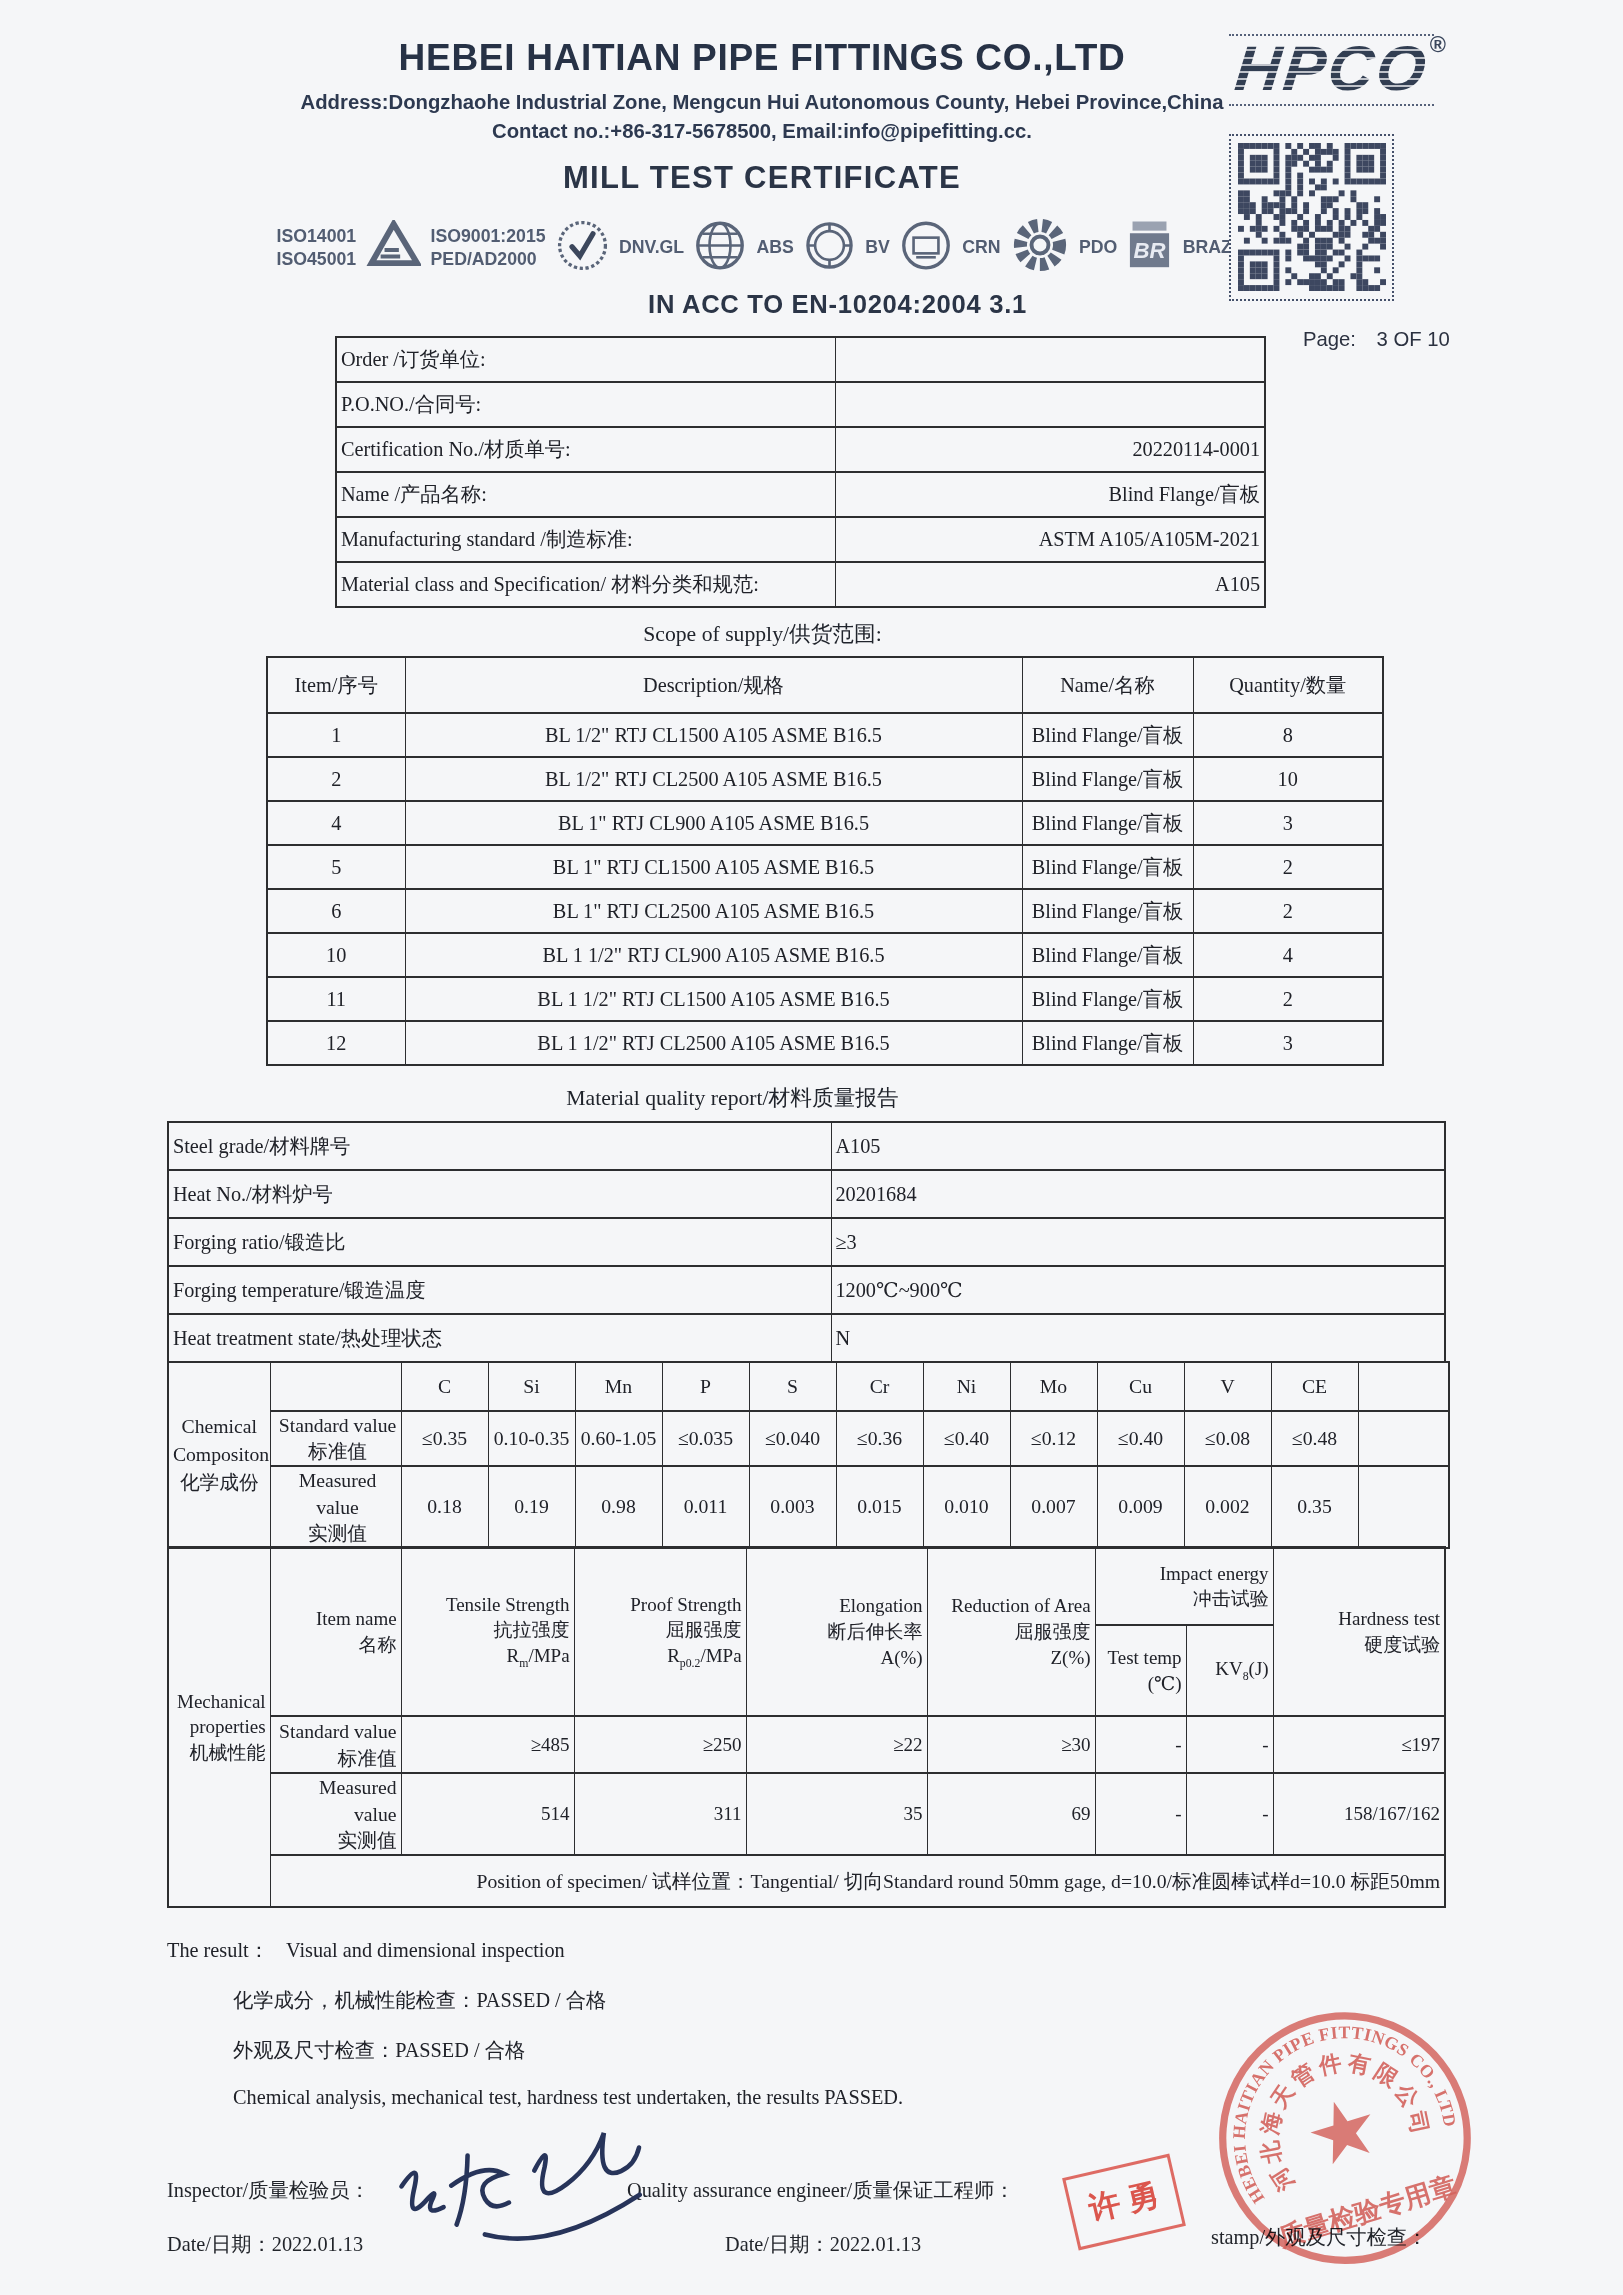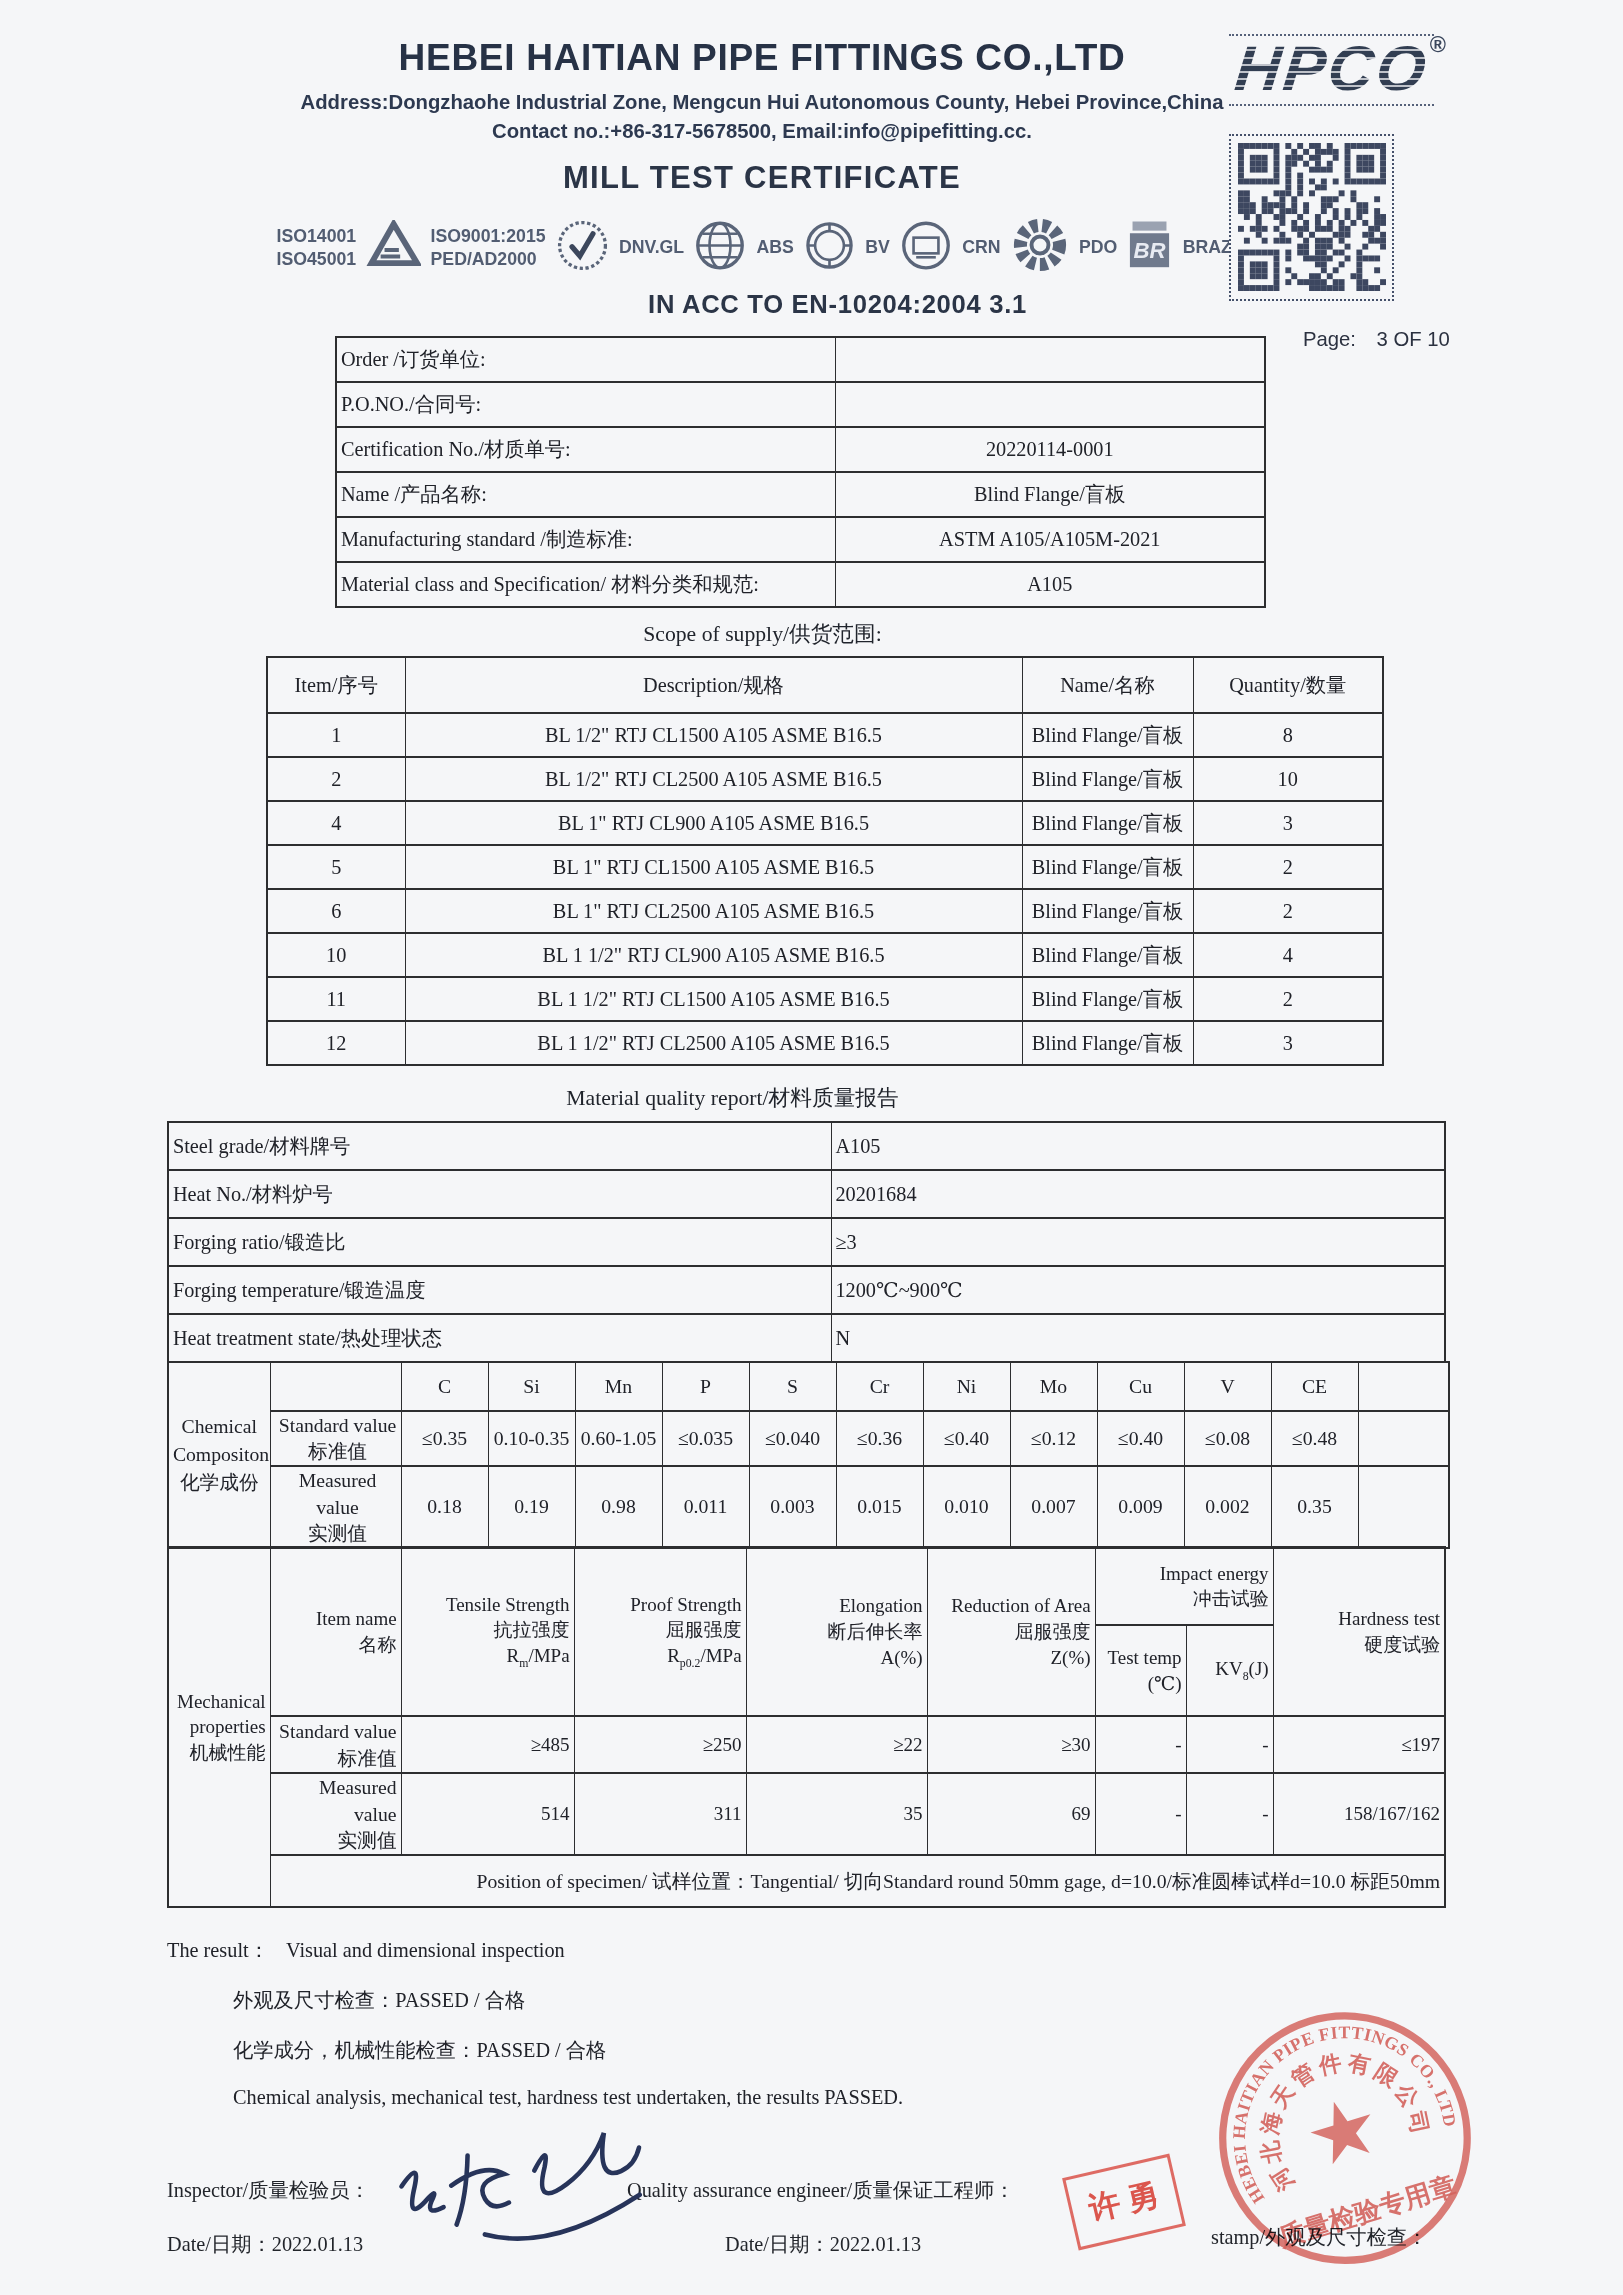--- a/index.html
+++ b/index.html
@@ -64,21 +64,21 @@
   .doc-table{ border:2.6px solid #2d2e30;}
   .doc-table td,.doc-table th{
     border:1.3px solid #2d2e30; border-top-width:2.6px; border-bottom-width:2.6px;
     font-size:20.3px; color:#202229; font-weight:normal; vertical-align:middle;
     overflow:hidden; padding:0 3.9px;
   }
   
   .order-table{ margin:17px 0 0 335px; width:929px;}
   .order-table td{ height:43px;}
   .ot-label{ text-align:left; padding-left:14.4px;}
-  .ot-value{ text-align:center;}
+  .ot-value{ text-align:right;}
   
   .scope-title{ margin-top:11.8px; text-align:center; transform:translateX(-49px); font-size:21.7px; color:#20242c;}
   .scope-table{ margin:7.9px 0 0 266px; width:1116px;}
   .scope-table td{ height:42px; text-align:center;}
   .scope-table .sc-head td{ height:54px;}
   
   .material-title{ margin-top:17px; text-align:center; transform:translateX(-79px); font-size:21.7px; color:#20242c;}
   .info-table{ margin:9.2px 0 0 167px; width:1277px;}
   .info-table td{ height:46px;}
   .in-label{ text-align:left; padding-left:19.7px;}
@@ -812,22 +812,22 @@
         <tr class="mh-pos">
           <td colspan="8">Position of specimen/ 试样位置：Tangential/ 切向Standard round 50mm gage, d=10.0/标准圆棒试样d=10.0 标距50mm</td>
         </tr>
       </tbody>
   </table>
 
   <div class="result-block">
     <div class="result-line first">
       <span>The result：</span><span class="result-gap"></span><span>Visual and dimensional inspection</span>
     </div>
+    <div class="result-line result-indent">化学成分，机械性能检查：PASSED / 合格</div>
     <div class="result-line result-indent">外观及尺寸检查：PASSED / 合格</div>
-    <div class="result-line result-indent">化学成分，机械性能检查：PASSED / 合格</div>
     <div class="result-line result-indent">Chemical analysis, mechanical test, hardness test undertaken, the results PASSED.</div>
   </div>
 
   <div class="sig-area">
     <div class="sig-abs" style="left:167px; top:30px;">Inspector/质量检验员：</div>
     <div class="sig-abs" style="left:167px; top:84px;">
       <span>Date/日期：</span><span>2022.01.13</span>
     </div>
     <div class="sig-abs" style="left:627px; top:30px;">Quality assurance engineer/质量保证工程师：</div>
     <div class="sig-abs" style="left:725px; top:84px;">

